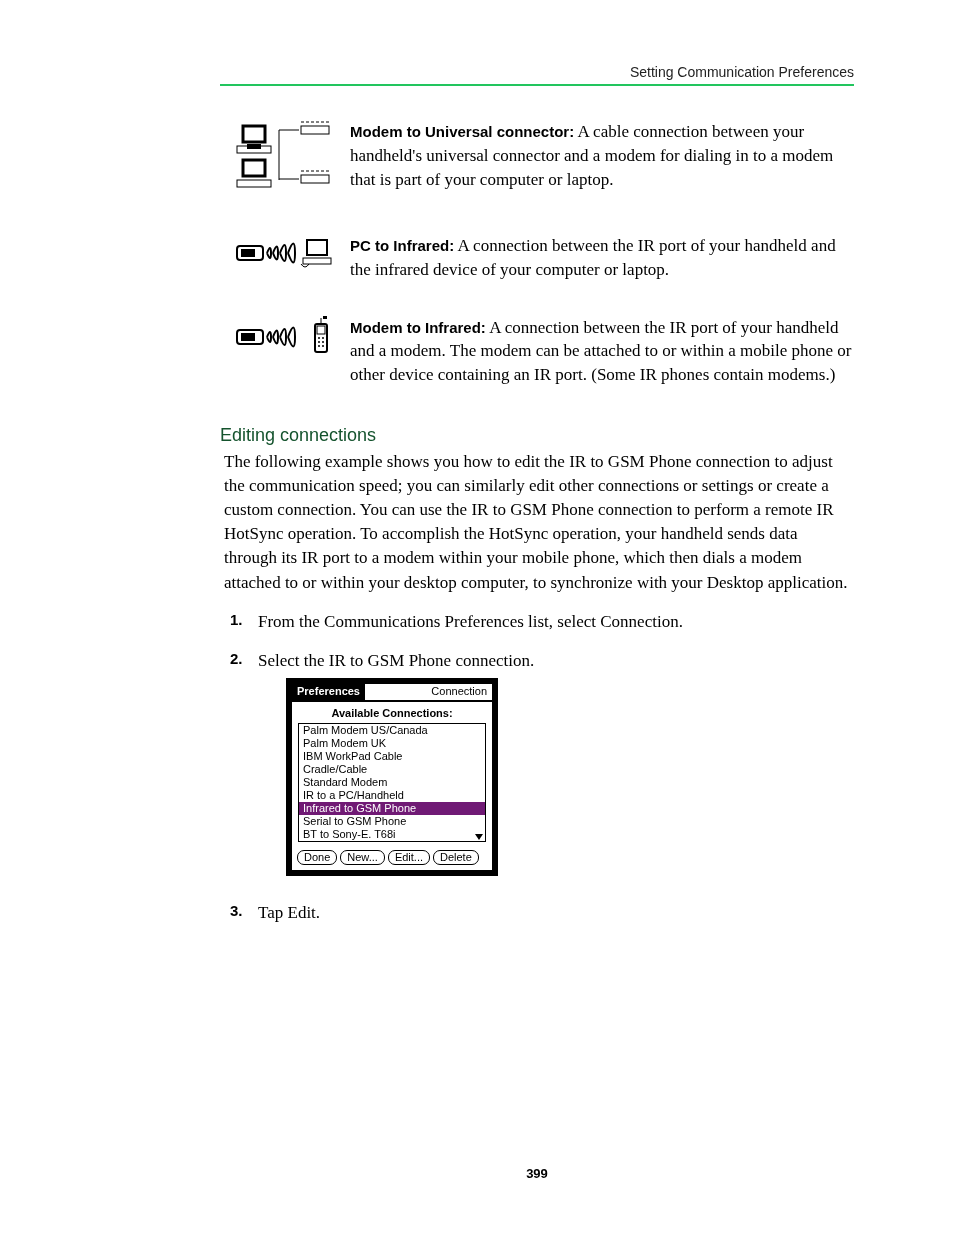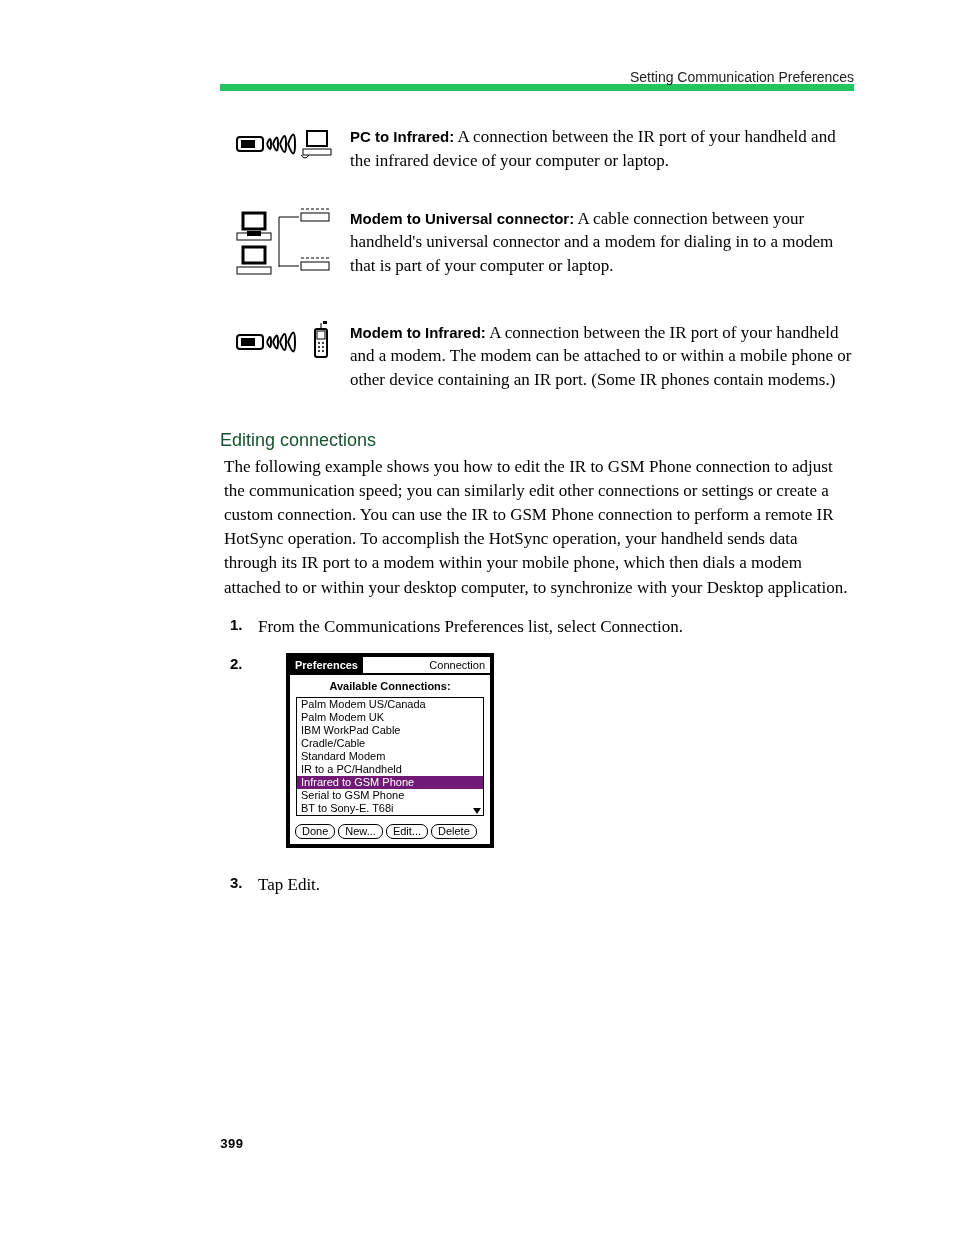--- a/index.html
+++ b/index.html
@@ -8,21 +8,21 @@
     background: #fff;
     font-family: "Palatino Linotype", "Book Antiqua", Palatino, Georgia, serif;
     color: #000;
     width: 954px;
   }
   .page {
     padding: 60px 100px 80px 220px;
     box-sizing: border-box;
   }
   .header-line {
-    border-top: 7px solid #22c55e;
+    border-top: 2px solid #22c55e;
     margin-top: 24px;
     position: relative;
   }
   .header-text {
     position: absolute;
     right: 0;
     top: -22px;
     font-size: 14px;
     font-family: Arial, Helvetica, sans-serif;
     color: #222;
@@ -88,21 +88,21 @@
     top: 0;
     font-family: Arial, Helvetica, sans-serif;
     font-weight: bold;
     font-size: 15px;
   }
   .screenshot-wrap {
     margin: 4px 0 24px 28px;
   }
   .palm-screen {
     width: 200px;
-    border: 4px solid #000000;
+    border: 6px solid #000000;
     background: #fff;
     font-family: Arial, Helvetica, sans-serif;
     font-size: 11px;
   }
   .palm-titlebar {
     display: flex;
     align-items: stretch;
     height: 16px;
     border-bottom: 2px solid #000;
   }
@@ -155,54 +155,35 @@
   }
   .palm-btn {
     border: 1px solid #000;
     border-radius: 7px;
     padding: 0 6px;
     line-height: 13px;
     font-size: 11px;
     background: #fff;
   }
   .page-num {
-    text-align: left;
-    font-family: Liberation Mono, monospace;
+    text-align: center;
+    font-family: Liberation Sans, sans-serif;
     font-weight: bold;
     font-size: 13px;
     margin-top: 240px;
   }
   
   svg { display:block; }
 </style>
 </head>
 <body>
 
 <div class="page">
   <div class="header-line">
     <div class="header-text">Setting Communication Preferences</div>
-  </div>
-
-  <div class="section-row">
-    <div class="icon-col">
-      <svg width="100" height="40" viewBox="0 0 100 40">
-        <rect x="2" y="12" width="26" height="14" rx="3" fill="#fff" stroke="#000" stroke-width="2"></rect>
-        <rect x="6" y="15" width="14" height="8" fill="#000"></rect>
-        <path d="M32 19 q4 -10 4 0 q0 10 -4 0" fill="none" stroke="#000" stroke-width="2"></path>
-        <path d="M38 19 q5 -13 5 0 q0 13 -5 0" fill="none" stroke="#000" stroke-width="2"></path>
-        <path d="M45 19 q6 -16 6 0 q0 16 -6 0" fill="none" stroke="#000" stroke-width="2"></path>
-        <path d="M53 19 q7 -19 7 0 q0 19 -7 0" fill="none" stroke="#000" stroke-width="2"></path>
-        <rect x="72" y="6" width="20" height="15" fill="#fff" stroke="#000" stroke-width="2"></rect>
-        <rect x="68" y="24" width="28" height="6" fill="#fff" stroke="#000" stroke-width="1"></rect>
-        <path d="M66 30 q4 6 8 0" fill="none" stroke="#000" stroke-width="1"></path>
-      </svg>
-    </div>
-    <div class="text-col">
-      <b>PC to Infrared:</b><span> A connection between the IR port of your handheld and the infrared device of your computer or laptop.</span>
-    </div>
   </div>
 
   <div class="section-row">
     <div class="icon-col">
       <svg width="100" height="80" viewBox="0 0 100 80">
         <rect x="8" y="6" width="22" height="16" fill="#fff" stroke="#000" stroke-width="3"></rect>
         <rect x="66" y="6" width="28" height="8" fill="#fff" stroke="#000" stroke-width="1"></rect>
         <line x1="66" y1="2" x2="94" y2="2" stroke="#000" stroke-width="1" stroke-dasharray="3 2"></line>
         <line x1="64" y1="10" x2="44" y2="10" stroke="#000" stroke-width="1"></line>
         <line x1="44" y1="10" x2="44" y2="60" stroke="#000" stroke-width="1"></line>
@@ -210,20 +191,39 @@
         <rect x="12" y="24" width="14" height="5" fill="#000"></rect>
         <rect x="8" y="40" width="22" height="16" fill="#fff" stroke="#000" stroke-width="3"></rect>
         <rect x="2" y="60" width="34" height="7" fill="#fff" stroke="#000" stroke-width="1"></rect>
         <rect x="66" y="55" width="28" height="8" fill="#fff" stroke="#000" stroke-width="1"></rect>
         <line x1="66" y1="51" x2="94" y2="51" stroke="#000" stroke-width="1" stroke-dasharray="3 2"></line>
         <line x1="64" y1="59" x2="44" y2="59" stroke="#000" stroke-width="1"></line>
       </svg>
     </div>
     <div class="text-col">
       <b>Modem to Universal connector:</b><span> A cable connection between your handheld's universal connector and a modem for dialing in to a modem that is part of your computer or laptop.</span>
+    </div>
+  </div>
+
+  <div class="section-row">
+    <div class="icon-col">
+      <svg width="100" height="40" viewBox="0 0 100 40">
+        <rect x="2" y="12" width="26" height="14" rx="3" fill="#fff" stroke="#000" stroke-width="2"></rect>
+        <rect x="6" y="15" width="14" height="8" fill="#000"></rect>
+        <path d="M32 19 q4 -10 4 0 q0 10 -4 0" fill="none" stroke="#000" stroke-width="2"></path>
+        <path d="M38 19 q5 -13 5 0 q0 13 -5 0" fill="none" stroke="#000" stroke-width="2"></path>
+        <path d="M45 19 q6 -16 6 0 q0 16 -6 0" fill="none" stroke="#000" stroke-width="2"></path>
+        <path d="M53 19 q7 -19 7 0 q0 19 -7 0" fill="none" stroke="#000" stroke-width="2"></path>
+        <rect x="72" y="6" width="20" height="15" fill="#fff" stroke="#000" stroke-width="2"></rect>
+        <rect x="68" y="24" width="28" height="6" fill="#fff" stroke="#000" stroke-width="1"></rect>
+        <path d="M66 30 q4 6 8 0" fill="none" stroke="#000" stroke-width="1"></path>
+      </svg>
+    </div>
+    <div class="text-col">
+      <b>PC to Infrared:</b><span> A connection between the IR port of your handheld and the infrared device of your computer or laptop.</span>
     </div>
   </div>
 
   <div class="section-row">
     <div class="icon-col">
       <svg width="100" height="46" viewBox="0 0 100 46">
         <rect x="2" y="14" width="26" height="14" rx="3" fill="#fff" stroke="#000" stroke-width="2"></rect>
         <rect x="6" y="17" width="14" height="8" fill="#000"></rect>
         <path d="M32 21 q4 -10 4 0 q0 10 -4 0" fill="none" stroke="#000" stroke-width="2"></path>
         <path d="M38 21 q5 -13 5 0 q0 13 -5 0" fill="none" stroke="#000" stroke-width="2"></path>
@@ -246,20 +246,21 @@
     </div>
   </div>
 
   <h3 class="blue-head">Editing connections</h3>
   <p class="body-para">The following example shows you how to edit the IR to GSM Phone connection to adjust the communication speed; you can similarly edit other connections or settings or create a custom connection. You can use the IR to GSM Phone connection to perform a remote IR HotSync operation. To accomplish the HotSync operation, your handheld sends data through its IR port to a modem within your mobile phone, which then dials a modem attached to or within your desktop computer, to synchronize with your Desktop application.</p>
 
 
   <ol class="steps">
     <li>From the Communications Preferences list, select Connection.</li>
     <li>
+      <span>Select the IR to GSM Phone connection.</span>
       <div class="screenshot-wrap">
         <div class="palm-screen">
           <div class="palm-titlebar">
             <div class="palm-title-black">Preferences</div>
             <div class="palm-title-right">Connection</div>
           </div>
           <div class="palm-subhead">Available Connections:</div>
           <div class="palm-listbox" id="palm-list">
             <div class="item">Palm Modem US/Canada</div>
               <div class="item">Palm Modem UK</div>

